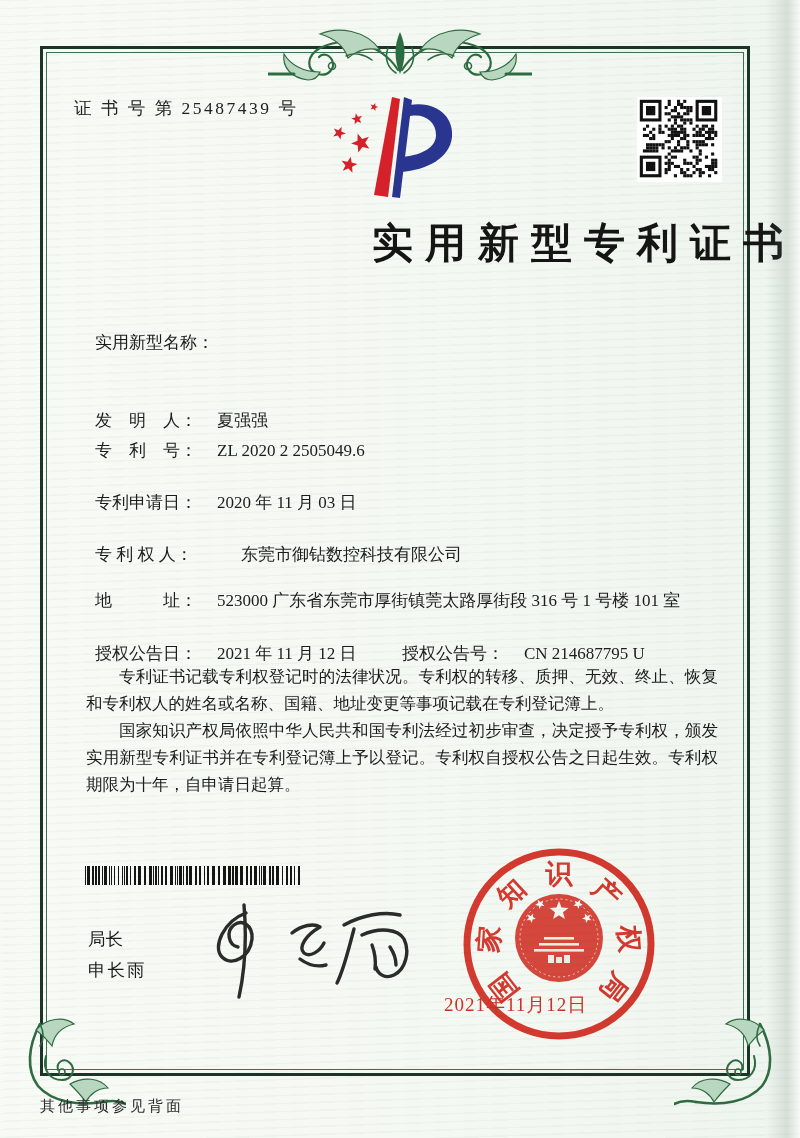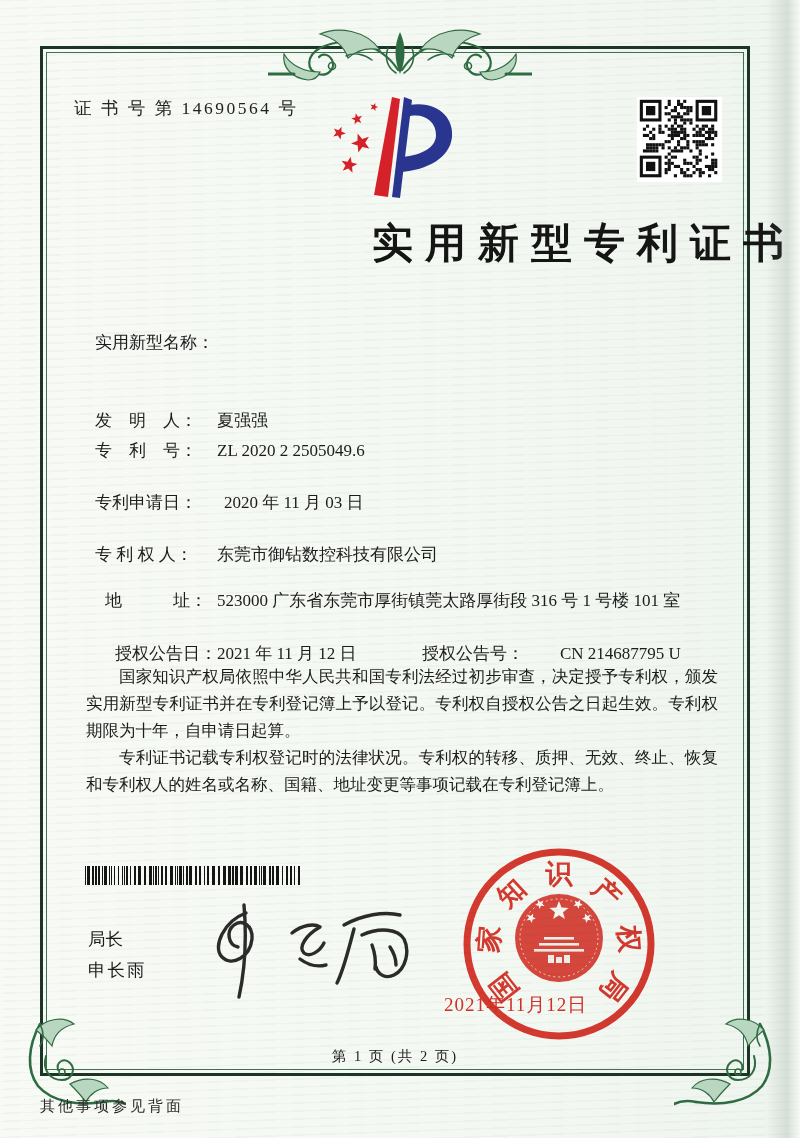--- a/index.html
+++ b/index.html
@@ -43,25 +43,25 @@
     font-size:41px; font-weight:bold; letter-spacing:12px; text-indent:12px; color:#151515;
   }
 
   .fields { position:absolute; left:88px; top:0; width:628px; font-size:17px; }
   .frow { position:absolute; display:flex; width:628px; line-height:1.5; }
   .frow .lbl { flex:0 0 122px; white-space:nowrap;margin-left:7px; }
   .frow .val { max-width:500px; }
   .row-name     { top:330px; }
   .row-inventor { top:408px;align-items:center; }
   .row-patno    { top:438px; }
-  .row-filing   { top:490px;gap:7px; }
-  .row-patentee { top:542px; }
-  .row-address  { top:588px;text-align:center; }
-  .row-grant    { top:641px;text-align:right; }
-  .grant-no-pair { position:absolute; left:307px; top:0; display:flex; white-space:nowrap;gap:36px; }
+  .row-filing   { top:490px; }
+  .row-patentee { top:542px;gap:24px; }
+  .row-address  { top:588px; }
+  .row-grant    { top:641px; }
+  .grant-no-pair { position:absolute; left:307px; top:0; display:flex; white-space:nowrap; }
 
   .paragraphs {
     position:absolute; left:86px; top:664px; width:632px;
     font-size:16.5px; line-height:1.63; color:#1b1b1b; text-align:justify;
   }
   .paragraphs p { text-indent:2em; }
 
   .barcode { position:absolute; left:85px; top:866px; width:216px; height:19px; }
 
   .sig-title { position:absolute; left:88px; top:927px; font-size:17.5px; }
@@ -127,21 +127,21 @@
   <svg class="flourish right" viewBox="0 0 112 98">
     <path class="gstroke" stroke-width="2.6" d="M26,8 C14,30 12,54 24,70 C38,86 64,90 90,86"></path>
     <path class="gstroke" stroke-width="2" d="M32,40 C28,54 36,64 48,64 C58,64 62,53 56,47 C50,41 42,46 44,54"></path>
     <path class="gfill" d="M22,14 C32,2 50,0 60,8 C48,11 40,19 38,30 C32,22 26,17 22,14 Z"></path>
     <path class="gfill" d="M56,68 C70,60 86,62 94,72 C84,72 76,78 72,86 C66,78 60,72 56,68 Z"></path>
     <circle class="gstroke" stroke-width="1.6" cx="48" cy="56" r="3"></circle>
     <path class="gstroke" stroke-width="2.6" d="M90,86 C100,84 106,85 112,88"></path>
     <path class="gstroke" stroke-width="1.6" d="M26,8 C30,16 30,24 26,30"></path>
   </svg>
 
-  <div class="cert-number">证 书 号 第 14690564 号</div>
+  <div class="cert-number">证 书 号 第 25487439 号</div>
 
   <svg class="qr" id="qr-svg" viewBox="0 0 85 85">
       <rect x="0" y="0" width="85" height="85" fill="#ffffff"></rect>
       <rect x="30.700000000000003" y="2.8" width="3.1" height="3.1" fill="#111"></rect>
       <rect x="40" y="2.8" width="3.1" height="3.1" fill="#111"></rect>
       <rect x="46.199999999999996" y="2.8" width="3.1" height="3.1" fill="#111"></rect>
       <rect x="30.700000000000003" y="5.9" width="3.1" height="3.1" fill="#111"></rect>
       <rect x="40" y="5.9" width="3.1" height="3.1" fill="#111"></rect>
       <rect x="43.1" y="5.9" width="3.1" height="3.1" fill="#111"></rect>
       <rect x="27.6" y="9" width="3.1" height="3.1" fill="#111"></rect>
@@ -382,22 +382,22 @@
       <span class="lbl">授权公告日：</span>
       <span class="val">2021 年 11 月 12 日</span>
       <span class="grant-no-pair">
         <span class="lbl">授权公告号：</span>
         <span class="val">CN 214687795 U</span>
       </span>
     </div>
   </div>
 
   <div class="paragraphs">
+    <p>专利证书记载专利权登记时的法律状况。专利权的转移、质押、无效、终止、恢复和专利权人的姓名或名称、国籍、地址变更等事项记载在专利登记簿上。</p>
     <p>国家知识产权局依照中华人民共和国专利法经过初步审查，决定授予专利权，颁发实用新型专利证书并在专利登记簿上予以登记。专利权自授权公告之日起生效。专利权期限为十年，自申请日起算。</p>
-    <p>专利证书记载专利权登记时的法律状况。专利权的转移、质押、无效、终止、恢复和专利权人的姓名或名称、国籍、地址变更等事项记载在专利登记簿上。</p>
   </div>
 
   <svg class="barcode" id="barcode-svg" viewBox="0 0 216 19" preserveAspectRatio="none">
       <rect x="0" y="0" width="1" height="19" fill="#151515"></rect>
       <rect x="2" y="0" width="3" height="19" fill="#151515"></rect>
       <rect x="7" y="0" width="2" height="19" fill="#151515"></rect>
       <rect x="10" y="0" width="2" height="19" fill="#151515"></rect>
       <rect x="13" y="0" width="2" height="19" fill="#151515"></rect>
       <rect x="17" y="0" width="1" height="19" fill="#151515"></rect>
       <rect x="19" y="0" width="3" height="19" fill="#151515"></rect>
@@ -497,17 +497,16 @@
         <span style="transform: rotate(-86deg) translateY(-70px);">家</span>
         <span style="transform: rotate(-43deg) translateY(-70px);">知</span>
         <span style="transform: rotate(0deg) translateY(-70px);">识</span>
         <span style="transform: rotate(43deg) translateY(-70px);">产</span>
         <span style="transform: rotate(86deg) translateY(-70px);">权</span>
         <span style="transform: rotate(128deg) translateY(-70px);">局</span>
       </div>
     <div class="seal-date">2021年11月12日</div>
   </div>
 
-  <div class="page-info">第 1 页 (共 2 页)</div>
   <div class="back-note">其他事项参见背面</div>
 
   <div class="photo-edge"></div>
 </div>
 
 </body></html>

